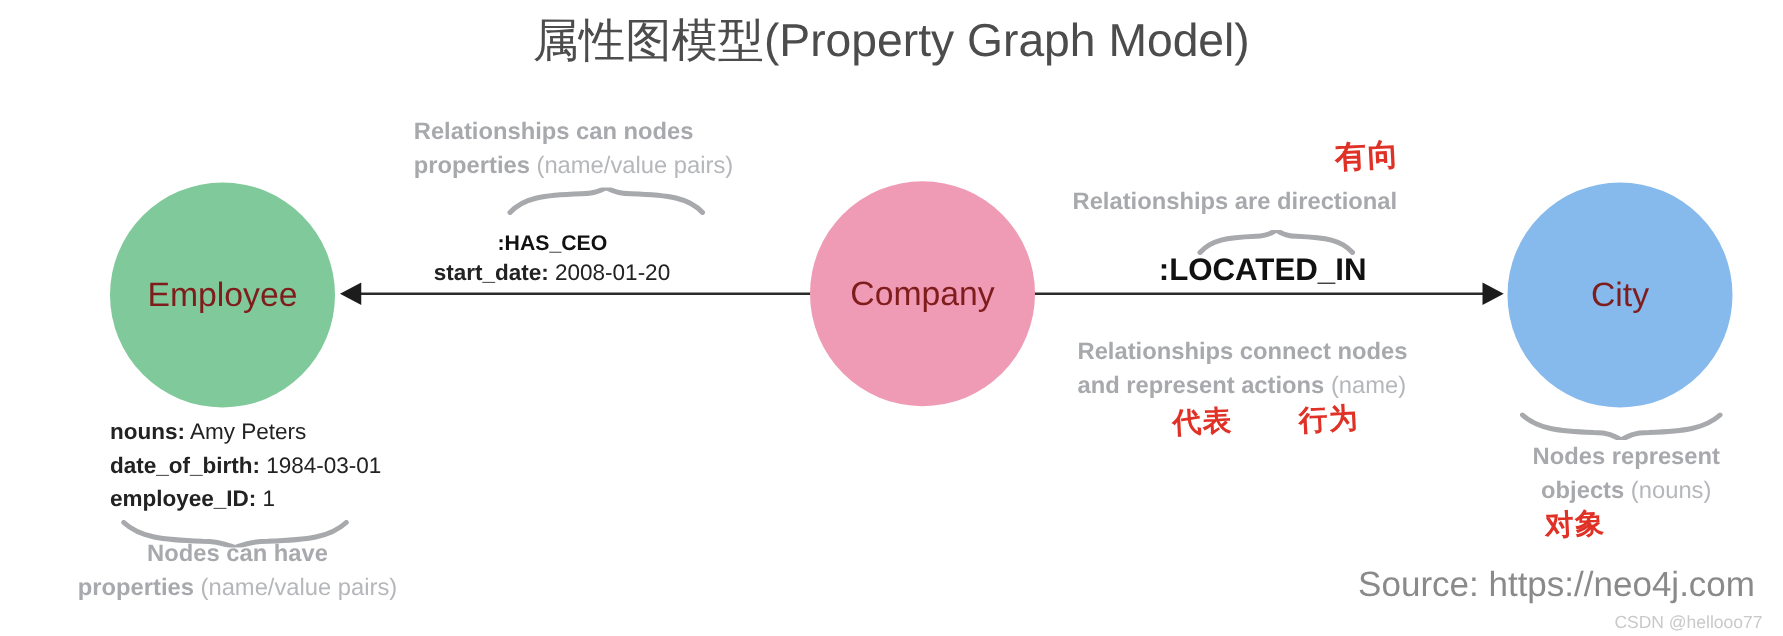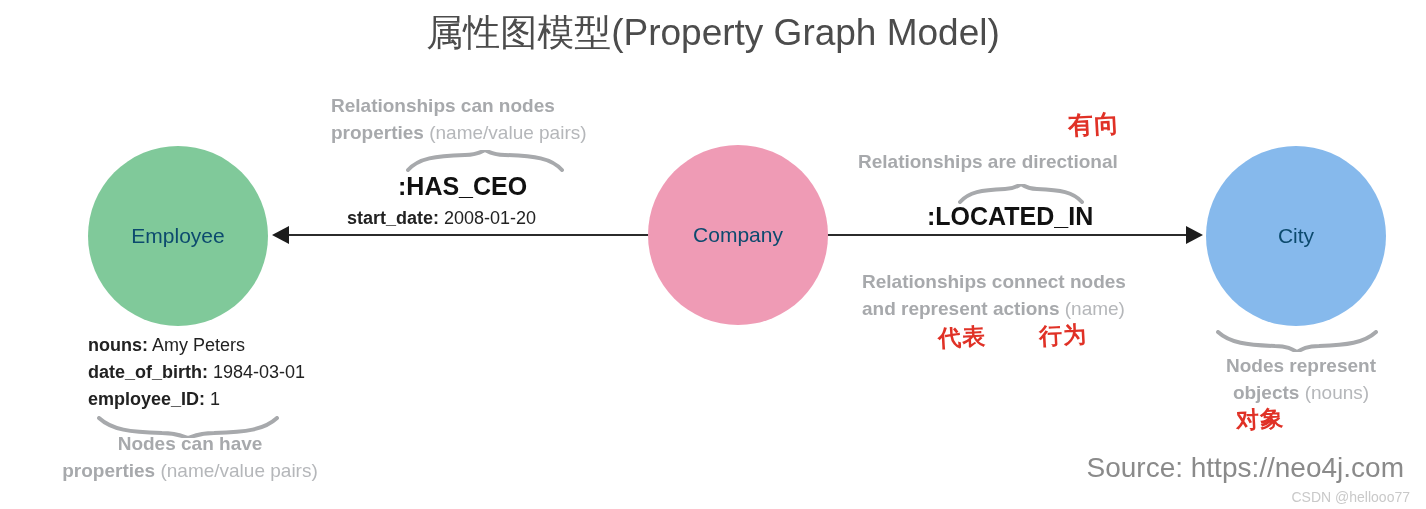--- a/index.html
+++ b/index.html
@@ -32,22 +32,22 @@
     white-space: nowrap;
   }
 
   
   .node {
     position: absolute;
     border-radius: 50%;
     display: flex;
     align-items: center;
     justify-content: center;
-    font-size: 21px;
-    color: #0c4a6e;
+    font-size: 27px;
+    color: #7f1d1d;
   }
   .node-employee {
     left: 88px;
     top: 146px;
     width: 180px;
     height: 180px;
     background: #80c99a;
   }
   .node-company {
     left: 648px;
@@ -174,21 +174,21 @@
       <span class="light">(name/value pairs)</span>
     </div>
   </div>
 
   <div class="brace" style="left:405px; top:150px;">
     <svg width="160" height="22" viewBox="0 0 160 22">
       <path d="M3,20 C14,8 30,6 60,5 C72,5 76,2 80,0 C84,2 88,5 100,5 C130,6 146,8 157,20" fill="none" stroke="#a7a9ac" stroke-width="4" stroke-linecap="round"></path>
     </svg>
   </div>
 
-  <div class="rel-label" style="left:398px; top:172px; font-size:25px;">:HAS_CEO</div>
+  <div class="rel-label" style="left:398px; top:185px; font-size:17px;">:HAS_CEO</div>
   <div class="props" style="left:347px; top:205px;">
     <span class="k">start_date:</span>
     <span class="v">2008-01-20</span>
   </div>
 
   <div class="edge-line edge-left-line"></div>
   <div class="arrow arrow-left"></div>
 
   <div class="edge-line edge-right-line"></div>
   <div class="arrow arrow-right"></div>

